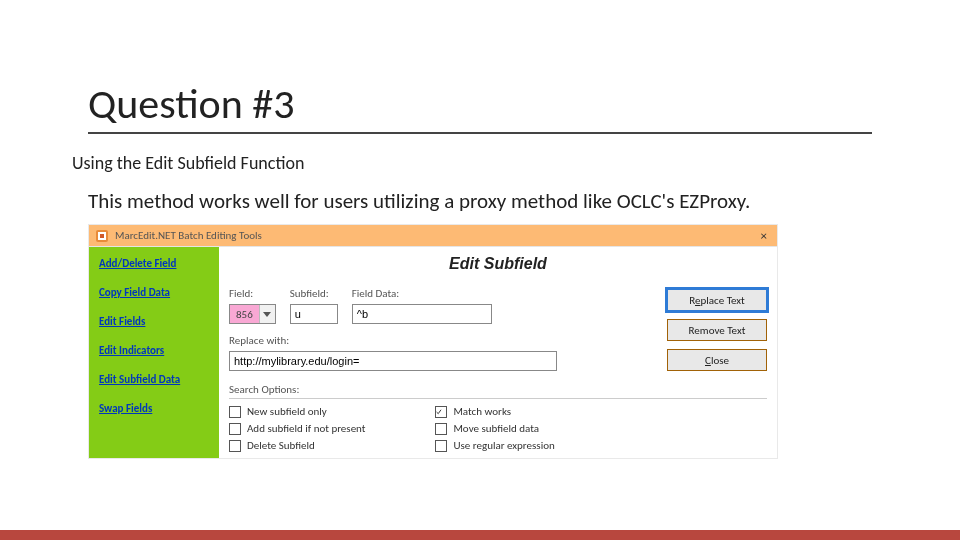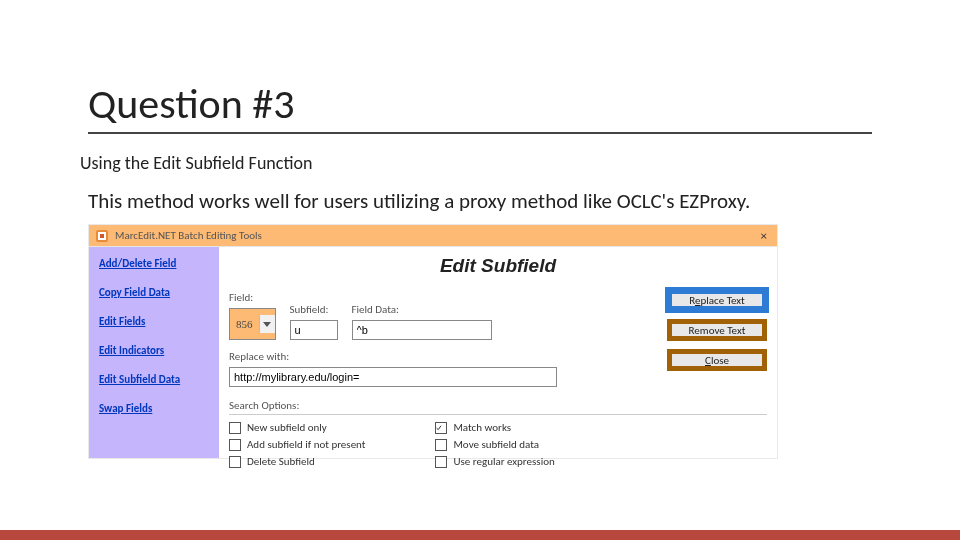--- a/index.html
+++ b/index.html
@@ -1,61 +1,61 @@
 <!DOCTYPE html>
 <html><head>
 <meta charset="utf-8">
 <style>
   * { box-sizing: border-box; margin: 0; padding: 0; }
   html, body { width: 960px; height: 540px; background: #fff; font-family: "Segoe UI", "Calibri", Arial, sans-serif; color: #222; }
   .slide { position: relative; width: 960px; height: 540px; }
   .heading { position: absolute; left: 88px; top: 78px; font-size: 42px; font-weight: 400; }
   .hr { position: absolute; left: 88px; top: 132px; width: 784px; height: 2px; background: #444; }
-  .sub1 { position: absolute; left: 80px; top: 152px; font-size: 18px; }
+  .sub1 { position: absolute; left: 72px; top: 152px; font-size: 18px; }
   .sub2 { position: absolute; left: 88px; top: 188px; font-size: 21px; }
   .accent { position: absolute; left: 0; bottom: 0; width: 960px; height: 10px; background: #b8473e; }
 
   .win { position: absolute; left: 88px; top: 224px; width: 690px; height: 235px; background: #fff; border: 1px solid #e9e9e9; }
   .titlebar { display: flex; align-items: center; height: 22px; padding: 0 6px; border-bottom: 1px solid #e5e5e5; background: #fdba74; font-size: 11px; color: #555; }
   .titlebar .ico { width: 14px; height: 14px; margin-right: 6px; display: inline-block; }
   .titlebar .ico svg { display:block; }
   .titlebar .title-txt { flex: 1; }
   .titlebar .close { font-size: 13px; line-height: 1; padding: 0 4px; color: #333; }
 
   .winbody { display: flex; height: calc(100% - 22px); }
-  .sidebar { width: 130px; background: #c4b5fd; padding: 10px 10px; display: flex; flex-direction: column; gap: 16px; }
+  .sidebar { width: 130px; background: #84cc16; padding: 10px 10px; display: flex; flex-direction: column; gap: 16px; }
   .sidebar a { color: #0037bd; font-size: 11px; font-weight: 700; text-decoration: underline; cursor: pointer; }
 
   .main { flex: 1; padding: 6px 10px 10px 10px; display: flex; flex-direction: column; font-size: 11px; color: #444; }
-  .main .panel-title { text-align: center; font-style: italic; font-weight: 700; font-family: Arial, sans-serif; font-size: 19px; margin: 2px 0 14px 0; color: #222; }
+  .main .panel-title { text-align: center; font-style: italic; font-weight: 700; font-family: Arial, sans-serif; font-size: 16px; margin: 2px 0 14px 0; color: #222; }
 
   .row1 { display: flex; gap: 14px; align-items: flex-end; }
   .fldcol { display: flex; flex-direction: column; gap: 4px; }
   .fldcol label { font-size: 11px; color: #555; }
-  .sel { display: flex; align-items: center; border: 1px solid #888; height: 32px; background: #fdba74; font-family: Liberation Serif, serif; }
+  .sel { display: flex; align-items: center; border: 1px solid #888; height: 20px; background: #f9a8d4; }
   .sel .selval { padding: 0 6px; font-size: 11px; min-width: 28px; }
   .sel .caret { width: 16px; height: 18px; border-left: 1px solid #bbb; display:flex; align-items:center; justify-content:center; background:#f1f1f1; }
   .sel .caret svg { display:block; }
   input.tx { border: 1px solid #888; height: 20px; padding: 0 4px; font-size: 11px; background:#fff; }
 
   .replace-sec { margin-top: 10px; display:flex; flex-direction:column; gap:4px; }
   .replace-sec label { color:#555; }
 
   .opts-label { margin-top: 12px; color:#555; }
   .opts-hr { border:none; border-top:1px solid #ccc; margin: 2px 0 6px 0; }
   .opts { display:flex; gap: 70px; }
   .optcol { display:flex; flex-direction:column; gap:4px;text-align:right; }
   .chk { display:flex; align-items:center; gap:6px; color:#333; }
   .chkbox { width:12px; height:12px; border:1px solid #555; display:inline-flex; align-items:center; justify-content:center; background:#fff; }
   .chkbox.checked::after { content:""; width:8px; height:8px; background:none; }
   .chkbox.checked svg { display:block; }
   .chkbox svg { display:none; }
 
   .btncol { position:absolute; right:10px; top:42px; display:flex; flex-direction:column; gap:8px; width:100px; }
-  .btn { height:22px; background:#e8e8e8; border:5px solid #a16207; font-size:11px; color:#222; display:flex; align-items:center; justify-content:center; cursor:pointer; }
+  .btn { height:22px; background:#e8e8e8; border:1px solid #a16207; font-size:11px; color:#222; display:flex; align-items:center; justify-content:center; cursor:pointer; }
   .btn u { text-decoration: underline; }
   .btn.focus { outline: 2px solid #2e7bd6; outline-offset: 0; border-color:#2e7bd6; }
 </style>
 </head>
 <body>
 <div class="slide">
 
   <div class="heading">Question #3</div>
   <div class="hr"></div>
   <div class="sub1">Using the Edit Subfield Function</div>

